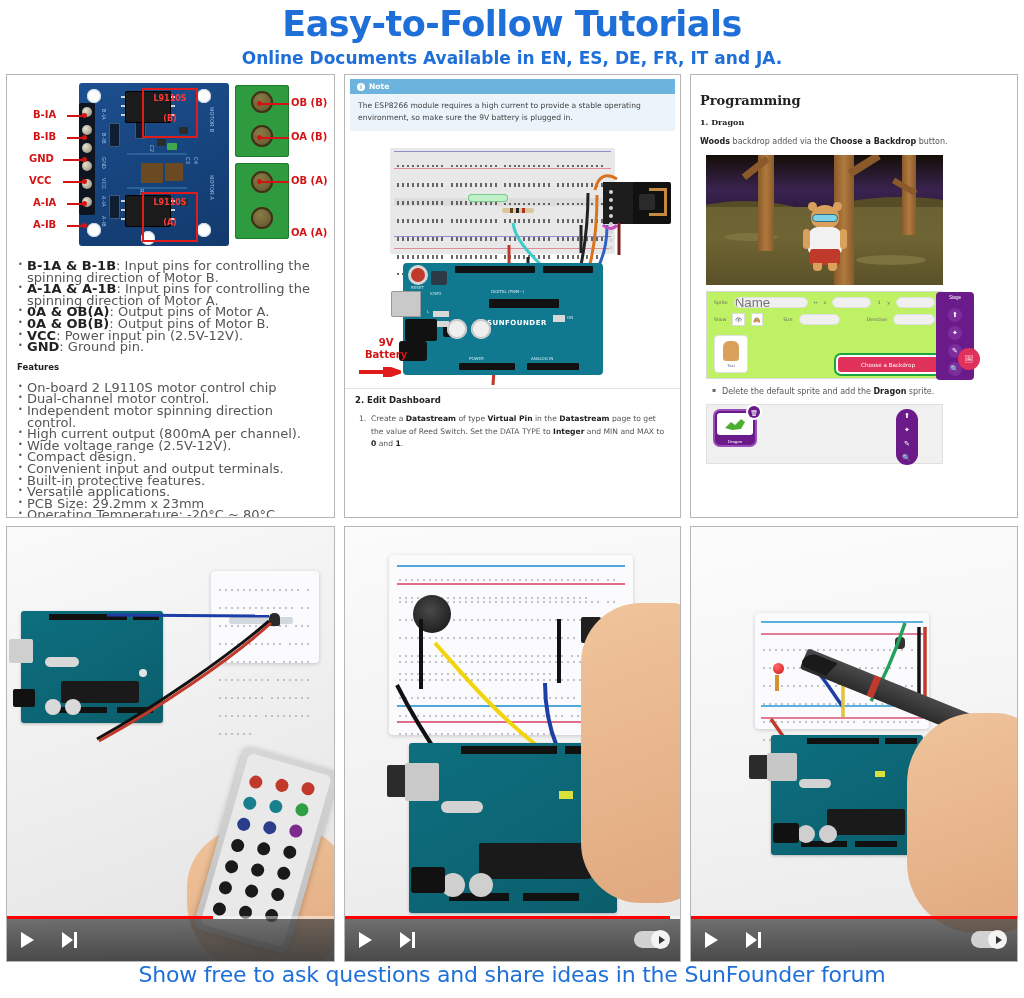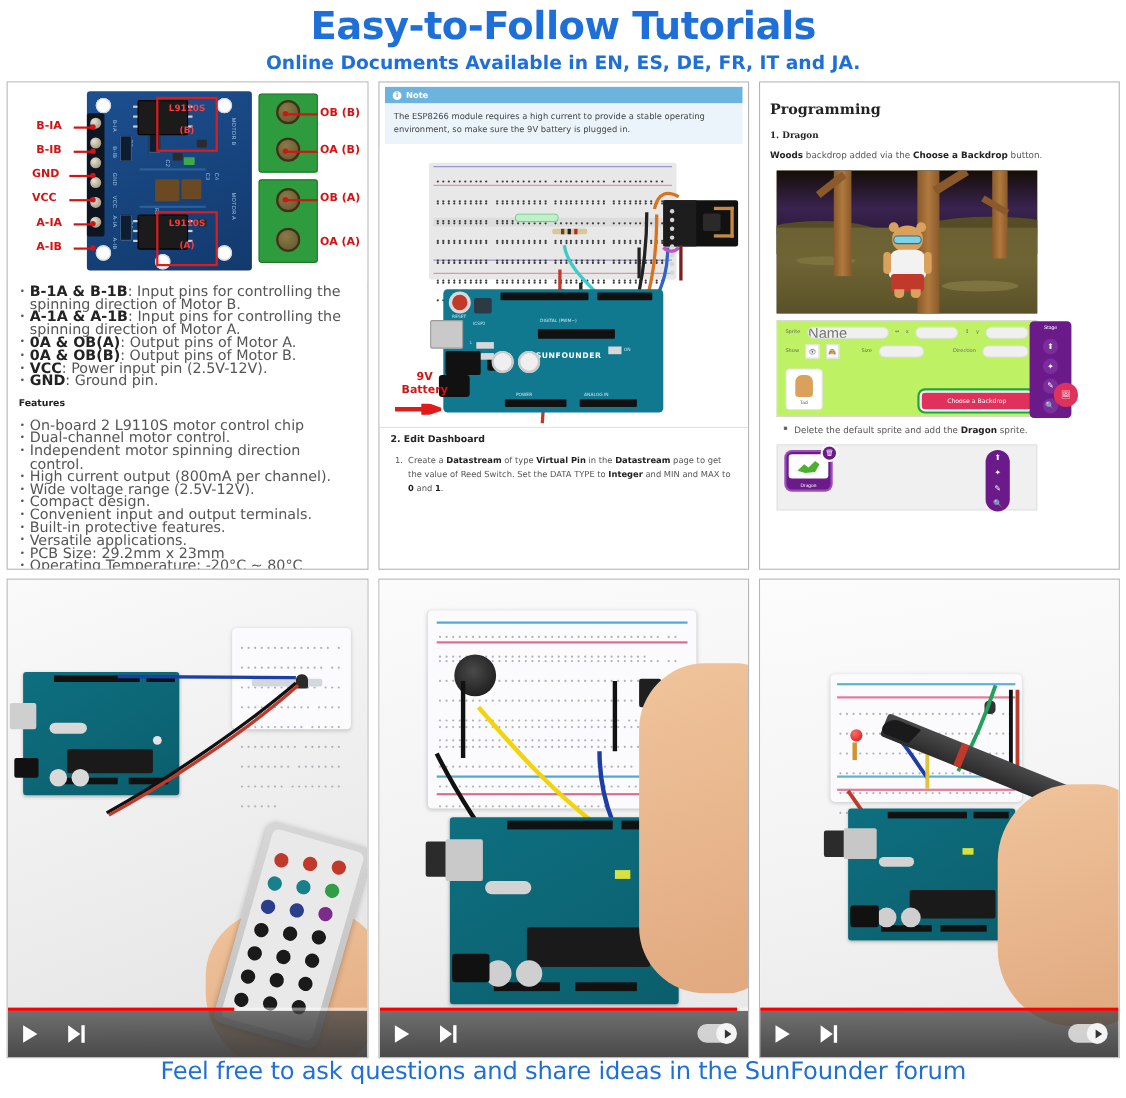--- a/index.html
+++ b/index.html
@@ -378,21 +378,21 @@
         <div class="leader dot" style="left:60px; top:40px; width:18px;"></div>
         <div class="leader dot" style="left:60px; top:62px; width:18px;"></div>
         <div class="leader dot" style="left:56px; top:84px; width:22px;"></div>
         <div class="leader dot" style="left:56px; top:106px;width:22px;"></div>
         <div class="leader dot" style="left:60px; top:128px;width:18px;"></div>
         <div class="leader dot" style="left:60px; top:150px;width:18px;"></div>
 
         <div class="pinlabel" style="left:284px; top:22px;">OB (B)</div>
         <div class="pinlabel" style="left:284px; top:56px;">OA (B)</div>
         <div class="pinlabel" style="left:284px; top:100px;">OB (A)</div>
-        <div class="pinlabel" style="left:284px; top:140px;">OA (A)</div>
+        <div class="pinlabel" style="left:284px; top:152px;">OA (A)</div>
         <div class="leader dotl" style="left:252px; top:28px;  width:30px;"></div>
         <div class="leader dotl" style="left:252px; top:62px;  width:30px;"></div>
         <div class="leader dotl" style="left:252px; top:106px; width:30px;"></div>
       </div>
 
       <ul class="bullets">
         <li><b>B-1A &amp; B-1B</b><span>: Input pins for controlling the spinning direction of Motor B.</span></li>
         <li><b>A-1A &amp; A-1B</b><span>: Input pins for controlling the spinning direction of Motor A.</span></li>
         <li><b>0A &amp; OB(A)</b><span>: Output pins of Motor A.</span></li>
         <li><b>0A &amp; OB(B)</b><span>: Output pins of Motor B.</span></li>
@@ -882,15 +882,15 @@
             </div>
           <div class="volume">
               <div class="knob"></div>
             </div>
         </div>
       </div>
     </div>
   </div>
 
   <div class="footer">
-    <span>Feel free to ask questions and share ideas in the SunFounder forum</span>
+    <span>Show free to ask questions and share ideas in the SunFounder forum</span>
   </div>
 </div>
 
 </body></html>

